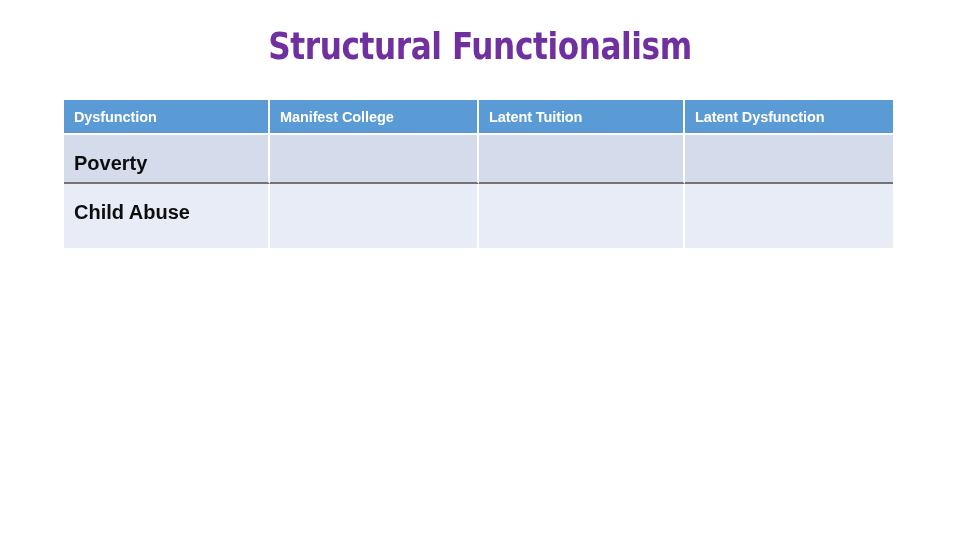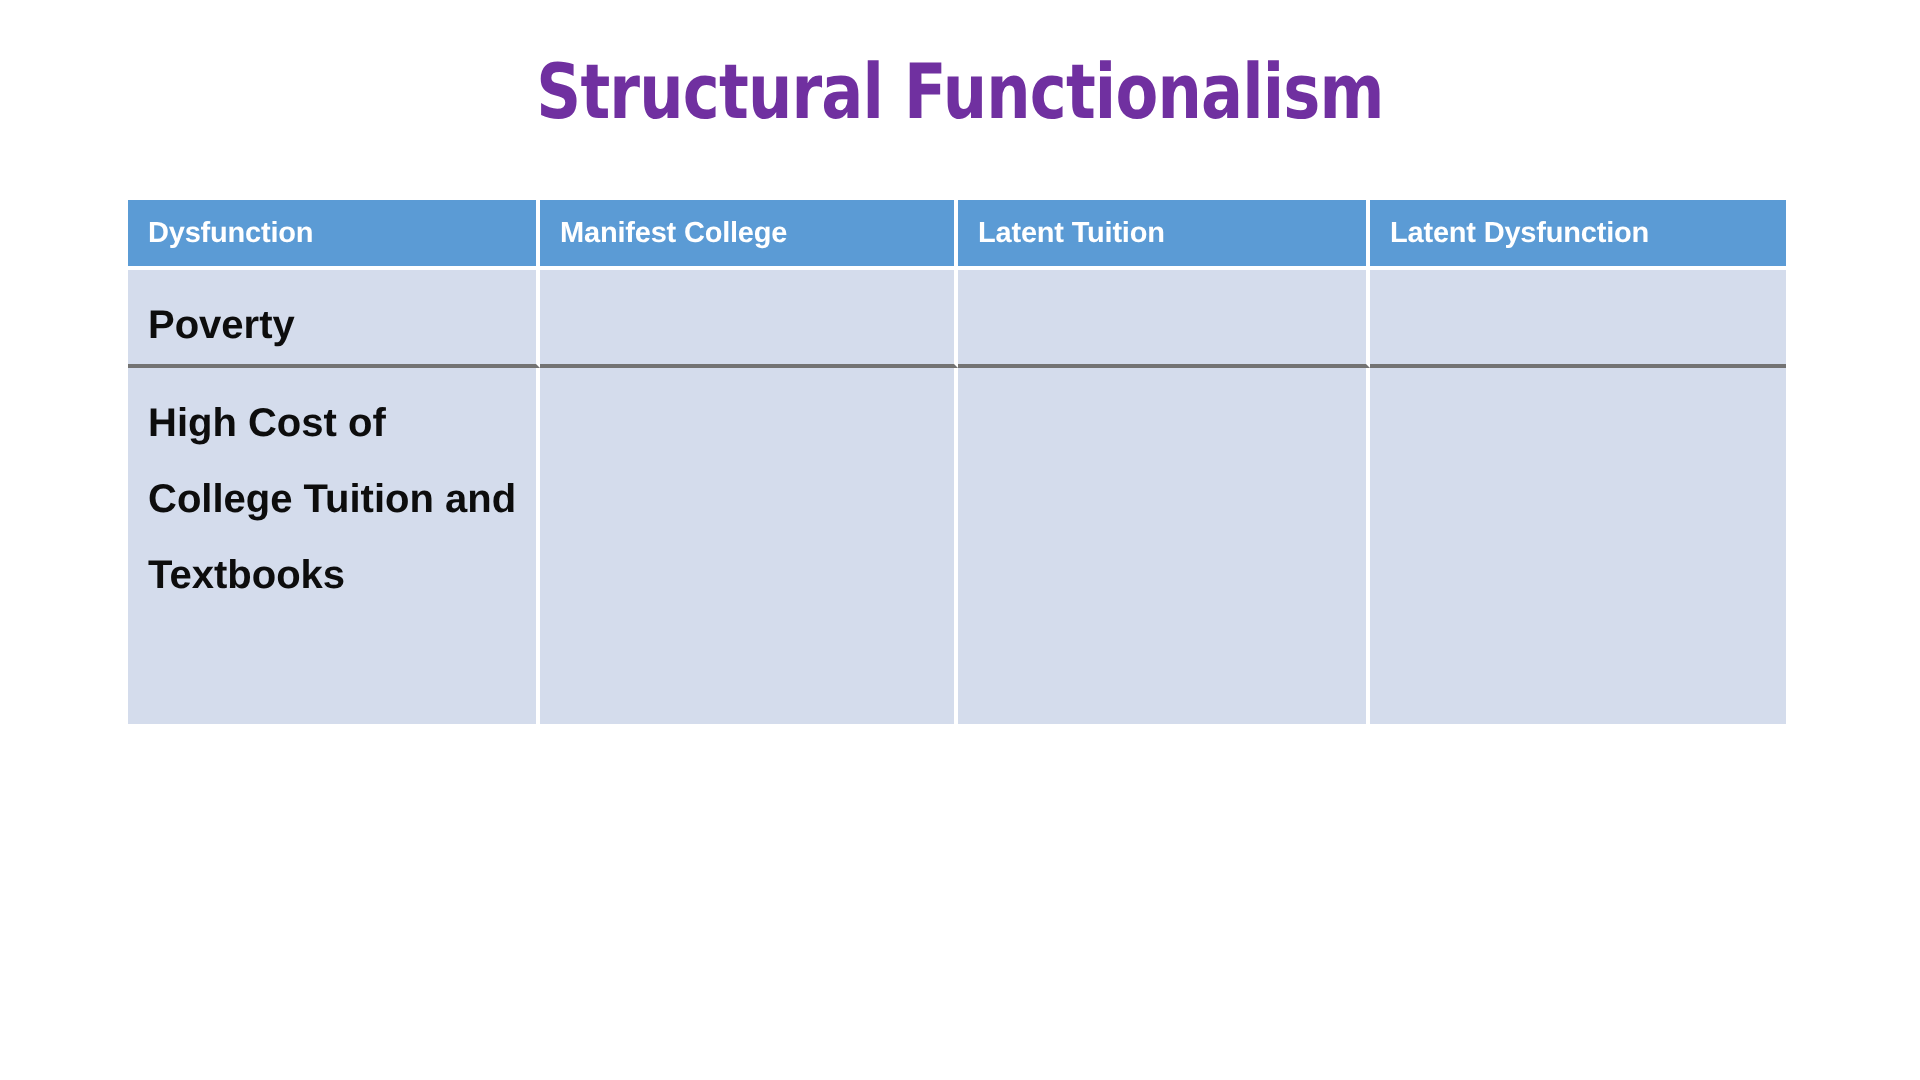--- a/index.html
+++ b/index.html
@@ -120,23 +120,23 @@
         <td>
             <span class="cell-empty"></span>
           </td>
         <td>
             <span class="cell-empty"></span>
           </td>
         <td>
             <span class="cell-empty"></span>
           </td>
       </tr>
-      <tr class="row-odd r3">
+      <tr class="row-even r2">
         <td>
-            <span class="cell-text">High Cost of College Tuition and Textbooks</span>
+            <span class="cell-text">Child Abuse</span>
           </td>
         <td>
             <span class="cell-empty"></span>
           </td>
         <td>
             <span class="cell-empty"></span>
           </td>
         <td>
             <span class="cell-empty"></span>
           </td>

